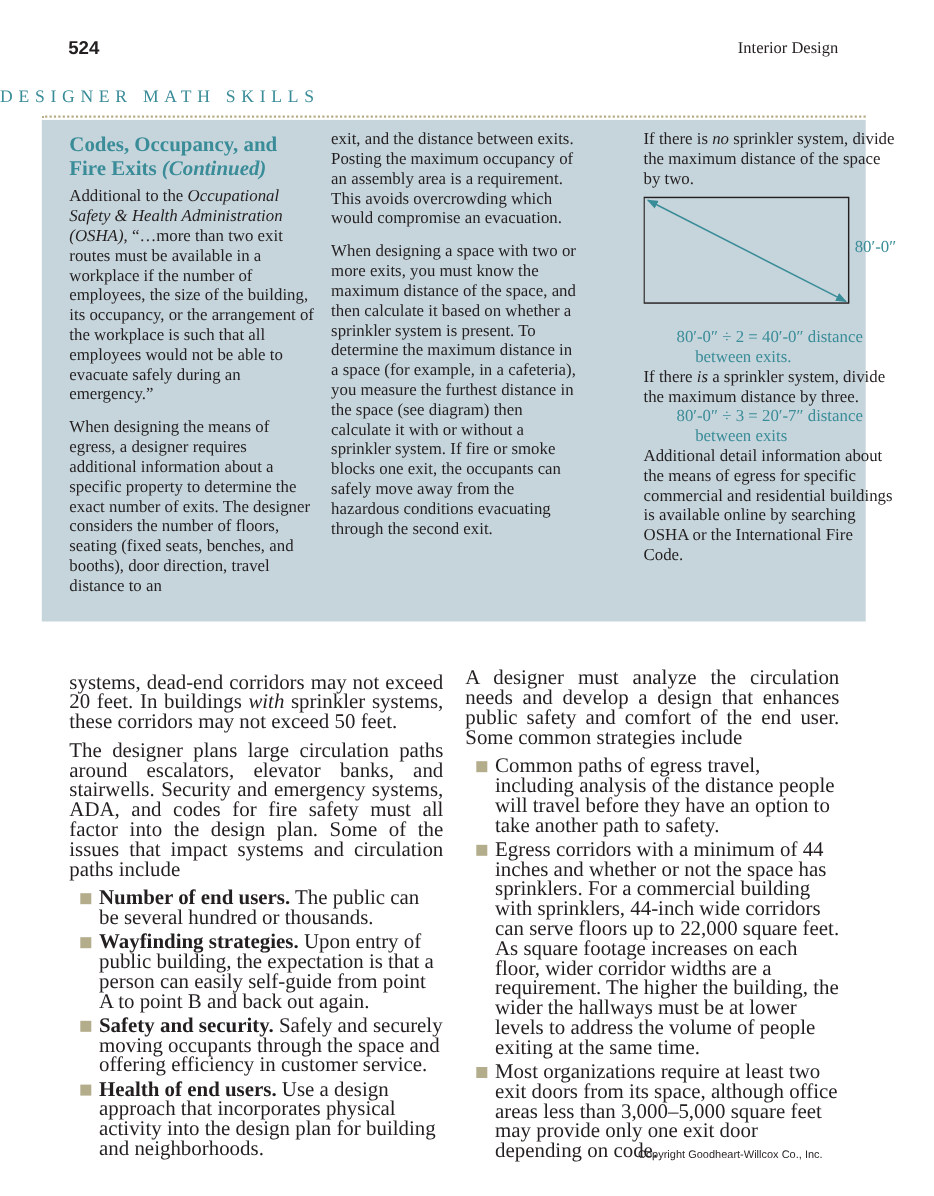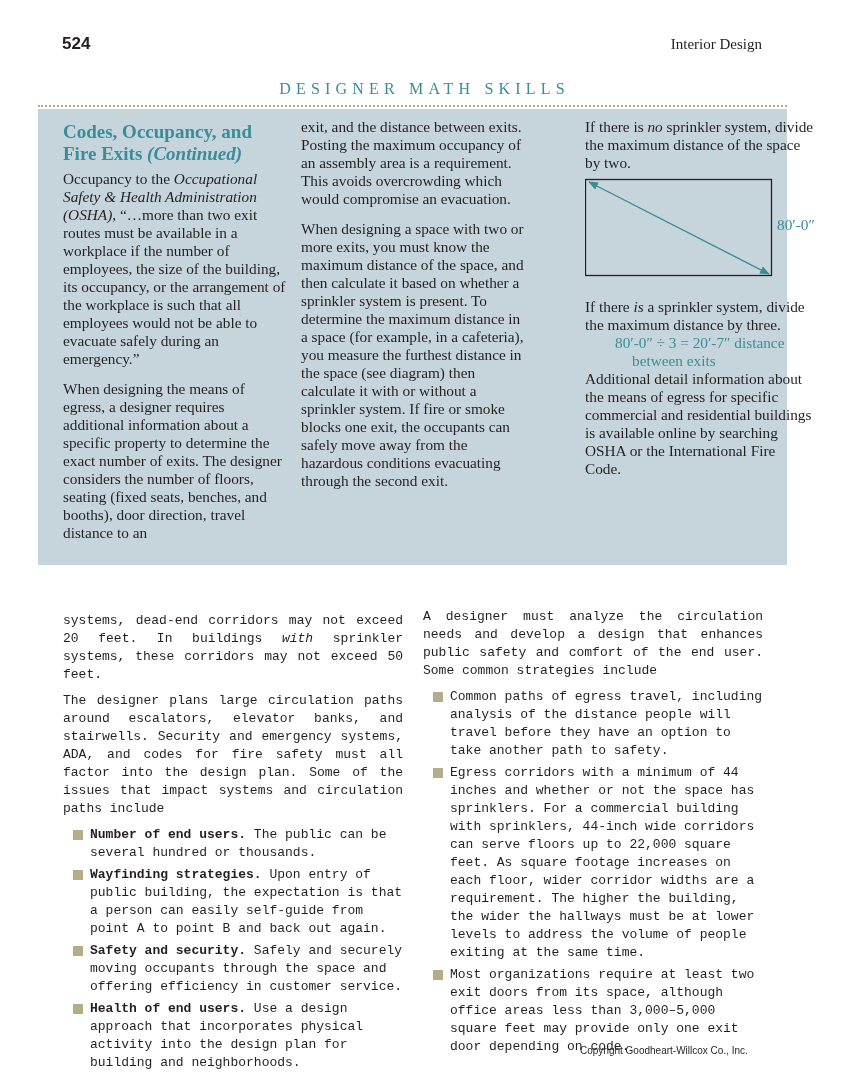--- a/index.html
+++ b/index.html
@@ -1,35 +1,35 @@
 <!DOCTYPE html>
 <html><head>
 <meta charset="utf-8">
 <style>
   html, body { margin: 0; padding: 0; background: #ffffff; }
   body { width: 849px; height: 1087px; position: relative; overflow: hidden; color: #231f20; }
   .abs { position: absolute; }
   .page-number { left: 62px; top: 34px; font-family: "Liberation Sans", sans-serif; font-weight: bold; font-size: 17px; }
   .running-head { right: 87px; top: 36px; font-family: "Liberation Serif", serif; font-size: 15px; }
-  .feature-title { left: 0; width: 849px; top: 80px; text-align: center; font-family: "Liberation Serif", serif; font-size: 16px; letter-spacing: 5.2px; color: #3a8c98; }
+  .feature-title { left: 0; width: 849px; top: 80px; text-align: left; font-family: "Liberation Serif", serif; font-size: 16px; letter-spacing: 5.2px; color: #3a8c98; }
   .dotted-rule { left: 38px; width: 749px; top: 105px; height: 3px; border-top: 2px dotted #b5ab85; }
   .feature-box { left: 38px; top: 109px; width: 749px; height: 456px; background: #c6d5dc; }
   .col { font-family: "Liberation Serif", serif; font-size: 15.3px; line-height: 18px; color: #231f20; }
   .col p { margin: 0 0 12px 0; }
   .col1 { left: 63px; top: 118px; width: 225px; }
   .col2 { left: 301px; top: 118px; width: 225px; }
   .col3 { left: 540px; top: 118px; width: 230px; margin-left: 45px; }
   .box-heading { font-family: "Liberation Serif", serif; font-weight: bold; font-size: 19px; line-height: 22px; color: #3a8c98; margin: 3px 0 5px 0; }
   .box-heading em { font-style: italic; }
   .teal { color: #3a8c98; }
   .calc { padding-left: 30px; }
   .calc .cont { display: block; padding-left: 17px; }
   .diagram { width: 235px; height: 110px; margin: 6px 0 10px 0; position: relative; }
   .dim-label { position: absolute; left: 192px; top: 38px; color: #3a8c98; font-family: Liberation Serif, serif; font-size: 15.3px; }
-  .body-text { font-family: Liberation Mono, monospace; font-size: 13px; line-height: 18px; color: #231f20; }
+  .body-text { font-family: Liberation Serif, serif; font-size: 19px; line-height: 18px; color: #231f20; }
   .body-text p { margin: 0 0 8px 0; text-align: justify; }
   .left-col { left: 63px; top: 612px; width: 340px; }
   .right-col { left: 423px; top: 608px; width: 340px; }
   ul.bullets { list-style: none; margin: 0; padding: 0 0 0 27px; }
   ul.bullets li { position: relative; margin: 0 0 4px 0; text-align: left; }
   ul.bullets li .sq { position: absolute; left: -17px; top: 4px; width: 10px; height: 10px; background: #b3ad8c; }
   ul.bullets li b { font-weight: bold; }
   .copyright { left: 580px; top: 1045px; font-family: "Liberation Sans", sans-serif; font-size: 10px; color: #231f20; }
 </style>
 </head>
@@ -39,21 +39,21 @@
 <div class="abs running-head">Interior Design</div>
 
 <div class="abs feature-title">DESIGNER MATH SKILLS</div>
 <div class="abs dotted-rule"></div>
 <div class="abs feature-box"></div>
 
 <div class="abs col col1">
   <div class="box-heading">
     <span>Codes, Occupancy, and Fire Exits </span><em>(Continued)</em>
   </div>
-  <p><span>Occupancy to the </span><em>Occupational Safety &amp; Health Administration (OSHA)</em><span>, “…more than two exit routes must be available in a workplace if the number of employees, the size of the building, its occupancy, or the arrangement of the workplace is such that all employees would not be able to evacuate safely during an emergency.”</span></p>
+  <p><span>Additional to the </span><em>Occupational Safety &amp; Health Administration (OSHA)</em><span>, “…more than two exit routes must be available in a workplace if the number of employees, the size of the building, its occupancy, or the arrangement of the workplace is such that all employees would not be able to evacuate safely during an emergency.”</span></p>
   <p>When designing the means of egress, a designer requires additional information about a specific property to determine the exact number of exits. The designer considers the number of floors, seating (fixed seats, benches, and booths), door direction, travel distance to an</p>
 </div>
 
 <div class="abs col col2">
   <p>exit, and the distance between exits. Posting the maximum occupancy of an assembly area is a requirement. This avoids overcrowding which would compromise an evacuation.</p>
   <p>When designing a space with two or more exits, you must know the maximum distance of the space, and then calculate it based on whether a sprinkler system is present. To determine the maximum distance in a space (for example, in a cafeteria), you measure the furthest distance in the space (see diagram) then calculate it with or without a sprinkler system. If fire or smoke blocks one exit, the occupants can safely move away from the hazardous conditions evacuating through the second exit.</p>
 </div>
 
 <div class="abs col col3">
   <div><span>If there is </span><em>no</em><span> sprinkler system, divide the maximum distance of the space by two.</span></div>
@@ -64,20 +64,24 @@
           <path d="M0,0 L10,4 L0,8 Z" fill="#3a8c98"></path>
         </marker>
         <marker id="arrowStart" markerWidth="10" markerHeight="8" refX="1" refY="4" orient="auto" markerUnits="userSpaceOnUse">
           <path d="M10,0 L0,4 L10,8 Z" fill="#3a8c98"></path>
         </marker>
       </defs>
       <rect x="0.5" y="1.5" width="186" height="96" fill="none" stroke="#231f20" stroke-width="1.3"></rect>
       <line x1="4" y1="4" x2="184" y2="96" stroke="#3a8c98" stroke-width="1.4" marker-start="url(#arrowStart)" marker-end="url(#arrowEnd)"></line>
     </svg>
     <span class="dim-label">80′-0″</span>
+  </div>
+  <div class="teal calc">
+    <span>80′-0″ ÷ 2 = 40′-0″ distance</span>
+    <span class="cont">between exits.</span>
   </div>
   <div><span>If there </span><em>is</em><span> a sprinkler system, divide the maximum distance by three.</span></div>
   <div class="teal calc">
     <span>80′-0″ ÷ 3 = 20′-7″ distance</span>
     <span class="cont">between exits</span>
   </div>
   <div>Additional detail information about the means of egress for specific commercial and residential buildings is available online by searching OSHA or the International Fire Code.</div>
 </div>
 
 <div class="abs body-text left-col">

